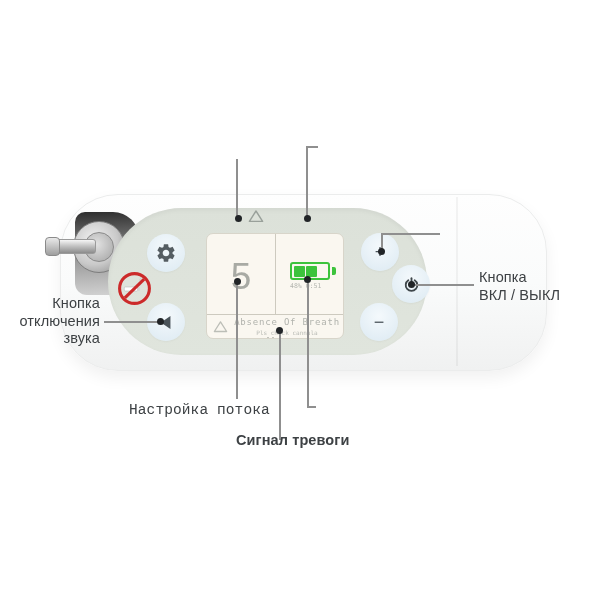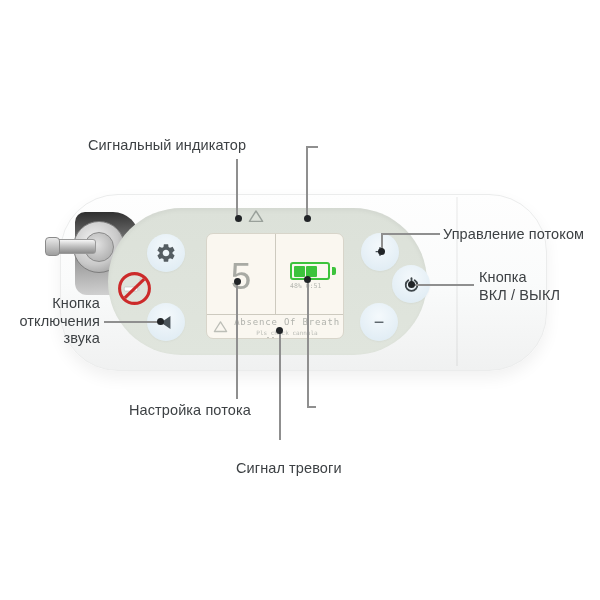--- a/index.html
+++ b/index.html
@@ -154,23 +154,21 @@
   <div class="vline" style="left:236px;top:281px;height:118px;"></div>
   <div class="ldot" style="left:234px;top:278px;"></div>
 
   <div class="vline" style="left:307px;top:279px;height:129px;"></div>
   <div class="hline" style="left:307px;top:406px;width:9px;"></div>
   <div class="ldot" style="left:304px;top:276px;"></div>
 
   <div class="vline" style="left:279px;top:330px;height:110px;"></div>
   <div class="ldot" style="left:276px;top:327px;"></div>
 
-  <div class="lbl" style="left:88px;top:137px;">Сигнальный индикатор</div>
-  <div class="lbl" style="left:443px;top:226px;">Управление потоком</div>
   <div class="lbl" style="left:479px;top:269px;">Кнопка
 ВКЛ / ВЫКЛ</div>
   <div class="lbl right" style="right:500px;top:295px;">Кнопка
 отключения
 звука</div>
-  <div class="lbl" style="left:129px;top:402px;">Настройка потока</div>
-  <div class="lbl" style="left:236px;top:460px;">Сигнал тревоги</div>
+  <div class="lbl" style="left:129px;top:402px;font-family:Liberation Mono, monospace;">Настройка потока</div>
+  <div class="lbl" style="left:236px;top:432px;font-weight:bold;">Сигнал тревоги</div>
 
 </div>
 
 </body></html>

